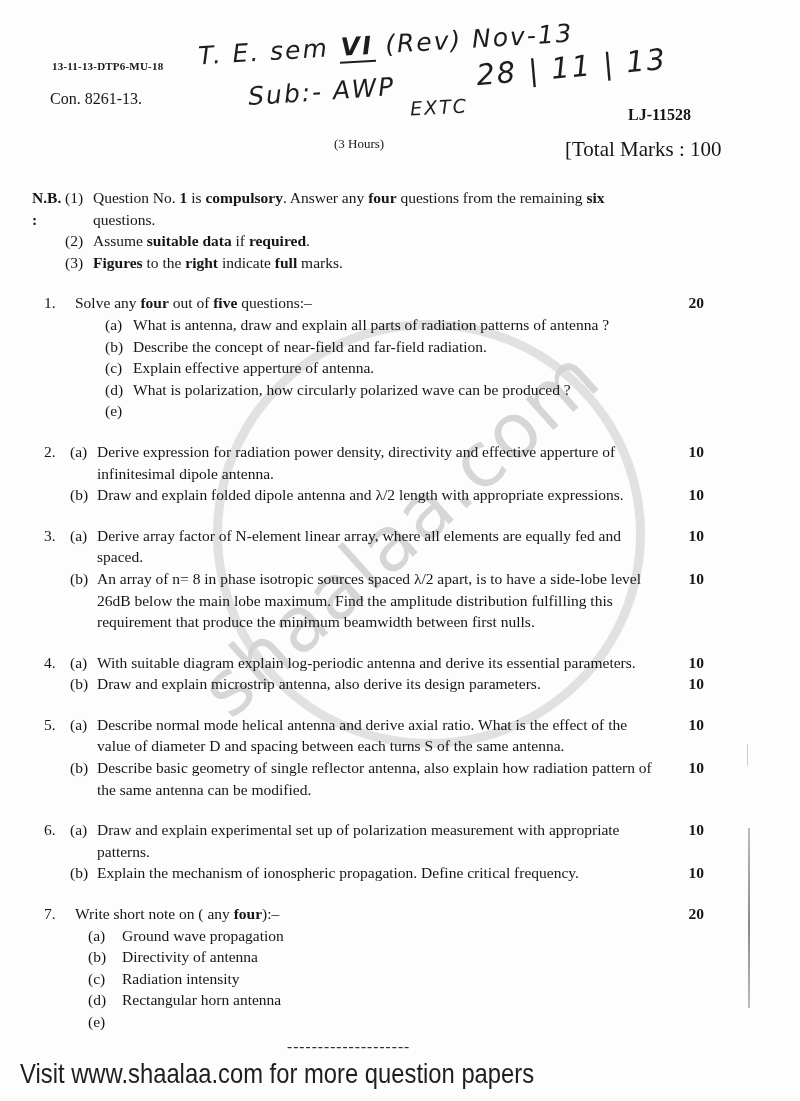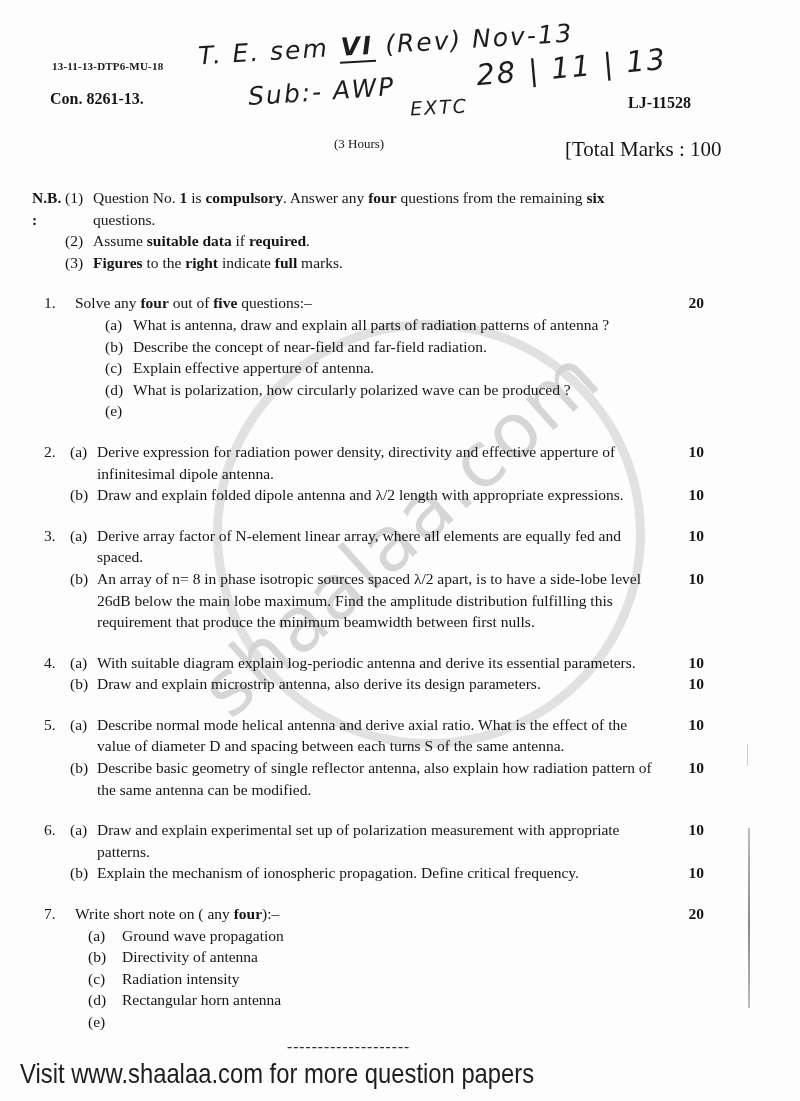--- a/index.html
+++ b/index.html
@@ -23,22 +23,22 @@
   }
 
   
   .scan-line { position:absolute; left:748px; top:828px; width:2px; height:180px;
     background:linear-gradient(#9a9a9a,#4a4a4a 55%,#9a9a9a); opacity:.65; }
   .scan-tick { position:absolute; left:747px; top:744px; width:1px; height:22px;
     background:#999; opacity:.5; }
 
   
   .doc-code { position:absolute; left:52px; top:60px; font-size:11px; font-weight:700; letter-spacing:.2px; }
-  .con-no   { position:absolute; left:50px; top:90px; font-size:16px; font-weight:700; }
-  .paper-no { position:absolute; left:628px; top:94px; font-size:16px; font-weight:700; }
+  .con-no   { position:absolute; left:50px; top:90px; font-size:16px; font-weight:400; }
+  .paper-no { position:absolute; left:628px; top:106px; font-size:16px; font-weight:700; }
   .hours    { position:absolute; left:334px; top:136px; font-size:13px; }
   .total-marks { position:absolute; left:565px; top:137px; font-size:21px; font-weight:400; }
 
   
   .hw { font-family:"DejaVu Sans", sans-serif; font-style:italic; color:#1d1d1d; white-space:nowrap; }
   .hw1 { position:absolute; left:198px; top:30px; font-size:25px; letter-spacing:2px; transform:rotate(-3.5deg); }
   .hw1 .roman { border-bottom:2px solid #1d1d1d; padding:0 2px; font-weight:700; }
   .hw2 { position:absolute; left:248px; top:77px; font-size:25px; letter-spacing:2px; transform:rotate(-4deg); }
   .hw-branch { position:absolute; left:410px; top:96px; font-size:19px; letter-spacing:2px; transform:rotate(-3deg); }
   .hw-date { position:absolute; left:476px; top:50px; font-size:29px; letter-spacing:2px; transform:rotate(-5deg); }

